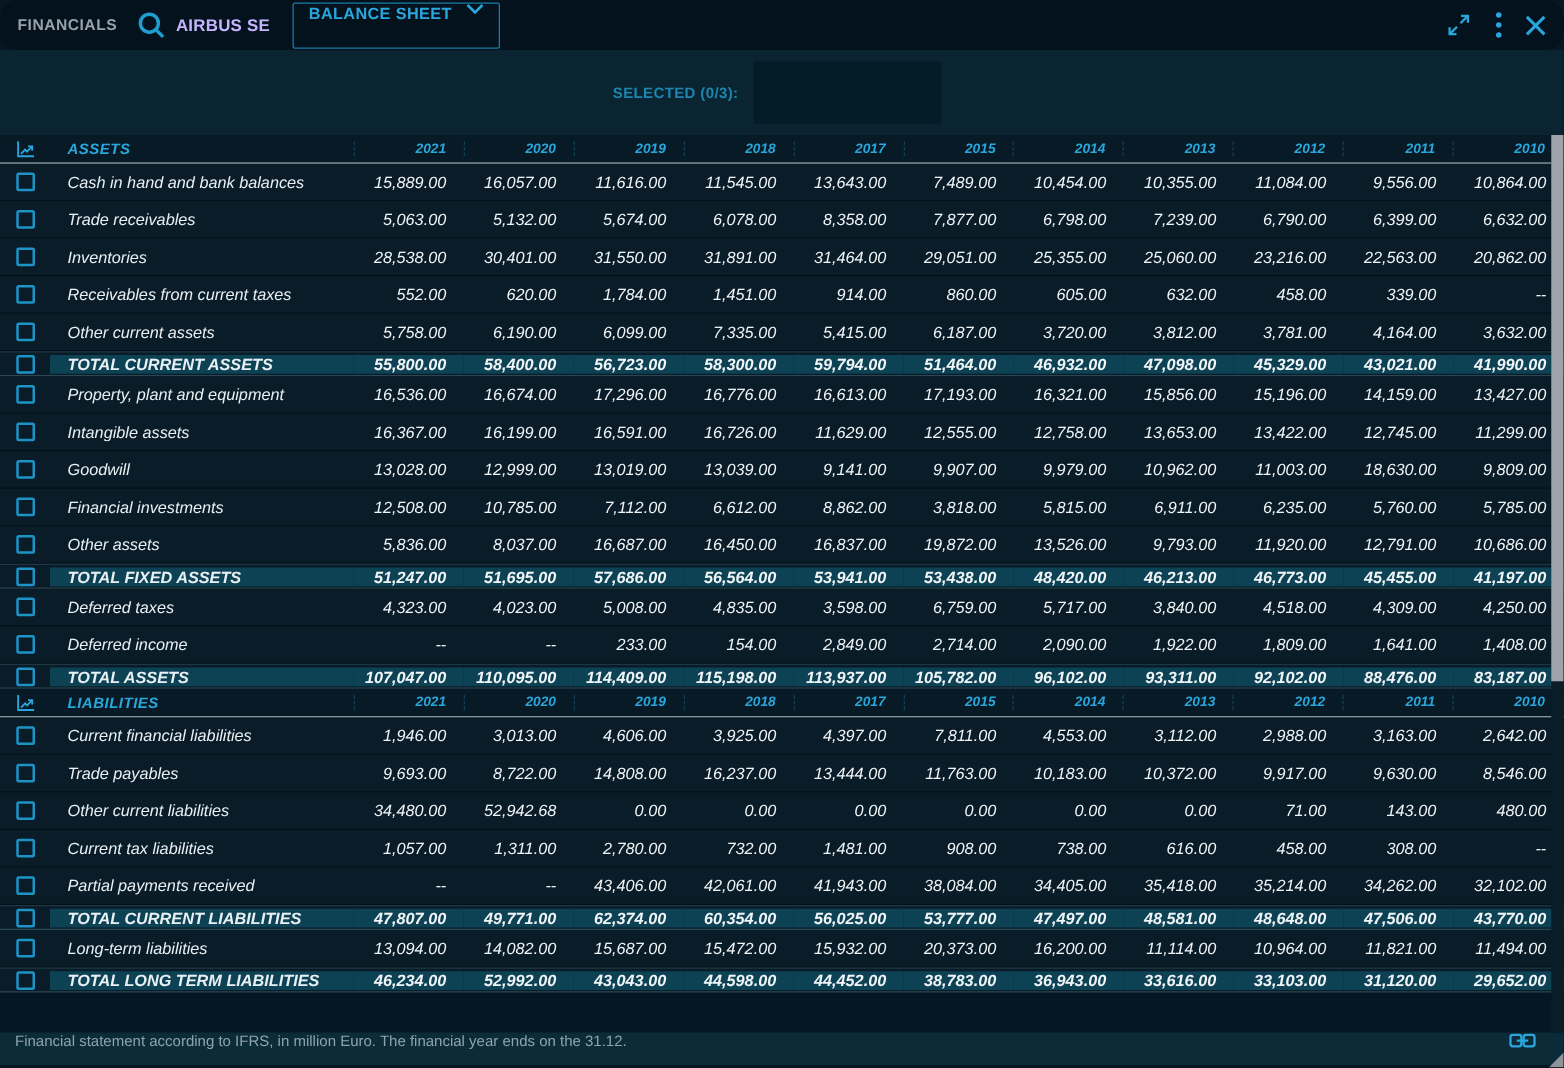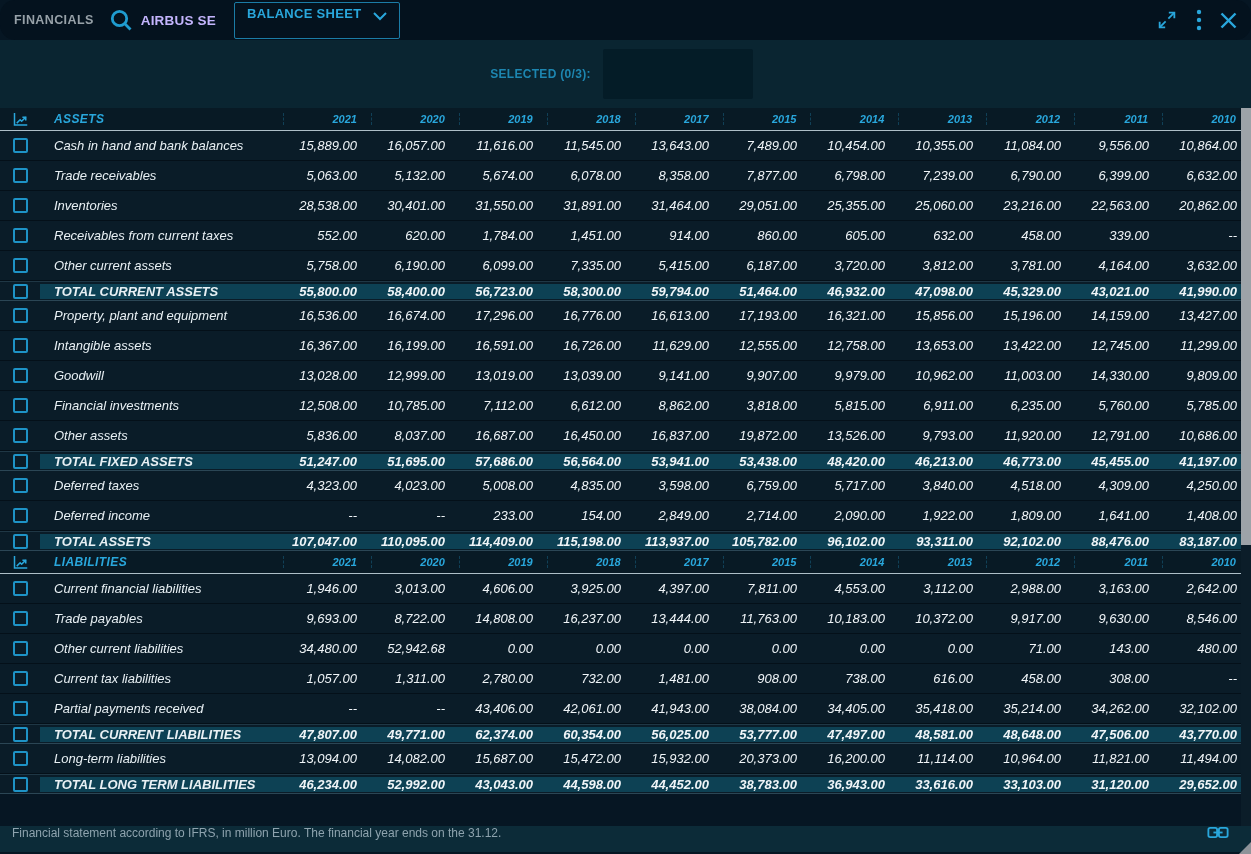--- a/index.html
+++ b/index.html
@@ -7,22 +7,22 @@
   body { font-family: "Liberation Sans", sans-serif; }
 
   .window { position:relative; width:1251px; height:854px; background:#061623; overflow:hidden; }
 
   
   .topbar { height:40px; background:#04121e; display:flex; align-items:center; padding:0 14px;border-radius:15px; }
   .app-label { color:#97a1a8; font-weight:bold; font-size:12.5px; letter-spacing:.4px; }
   .icon-btn { display:flex; align-items:center; justify-content:center; cursor:pointer; background:none; border:none; }
   .search-btn { margin-left:14px; }
   .company { color:#c4b5fd; font-weight:bold; font-size:13.5px; margin-left:7px; letter-spacing:.2px; }
-  .dropdown { margin-left:18px; display:flex; align-items:flex-end; gap:12px; border:1px solid #1b7ca6;
-              border-radius:2px; padding:17px 12px; color:#29a7dc; font-weight:bold; font-size:13px;
+  .dropdown { margin-left:18px; display:flex; align-items:flex-start; gap:12px; border:1px solid #1b7ca6;
+              border-radius:2px; padding:0 12px; color:#29a7dc; font-weight:bold; font-size:13px;
               letter-spacing:.3px; cursor:pointer; background:transparent; height:37px; }
   .topbar-right { margin-left:auto; display:flex; align-items:center; gap:18px; }
 
   
   .band { height:68px; background:#0a2531; display:flex; align-items:center; justify-content:center; padding-right:8px; }
   .band-label { color:#1d86b0; font-size:12px; font-weight:bold; letter-spacing:.3px; }
   .band-slot { width:150px; height:50px; background:#041c27; margin-left:12px; border-radius:2px; }
 
   
   .table { width:100%; }
@@ -279,21 +279,21 @@
         <div class="col-label">Goodwill</div>
         <div class="col-val">13,028.00</div>
         <div class="col-val">12,999.00</div>
         <div class="col-val">13,019.00</div>
         <div class="col-val">13,039.00</div>
         <div class="col-val">9,141.00</div>
         <div class="col-val">9,907.00</div>
         <div class="col-val">9,979.00</div>
         <div class="col-val">10,962.00</div>
         <div class="col-val">11,003.00</div>
-        <div class="col-val">14,330.00</div>
+        <div class="col-val">18,630.00</div>
         <div class="col-val">9,809.00</div>
       </div>
       <div class="row">
         <div class="col-check">
           <div class="checkbox"></div>
         </div>
         <div class="col-label">Financial investments</div>
         <div class="col-val">12,508.00</div>
         <div class="col-val">10,785.00</div>
         <div class="col-val">7,112.00</div>

